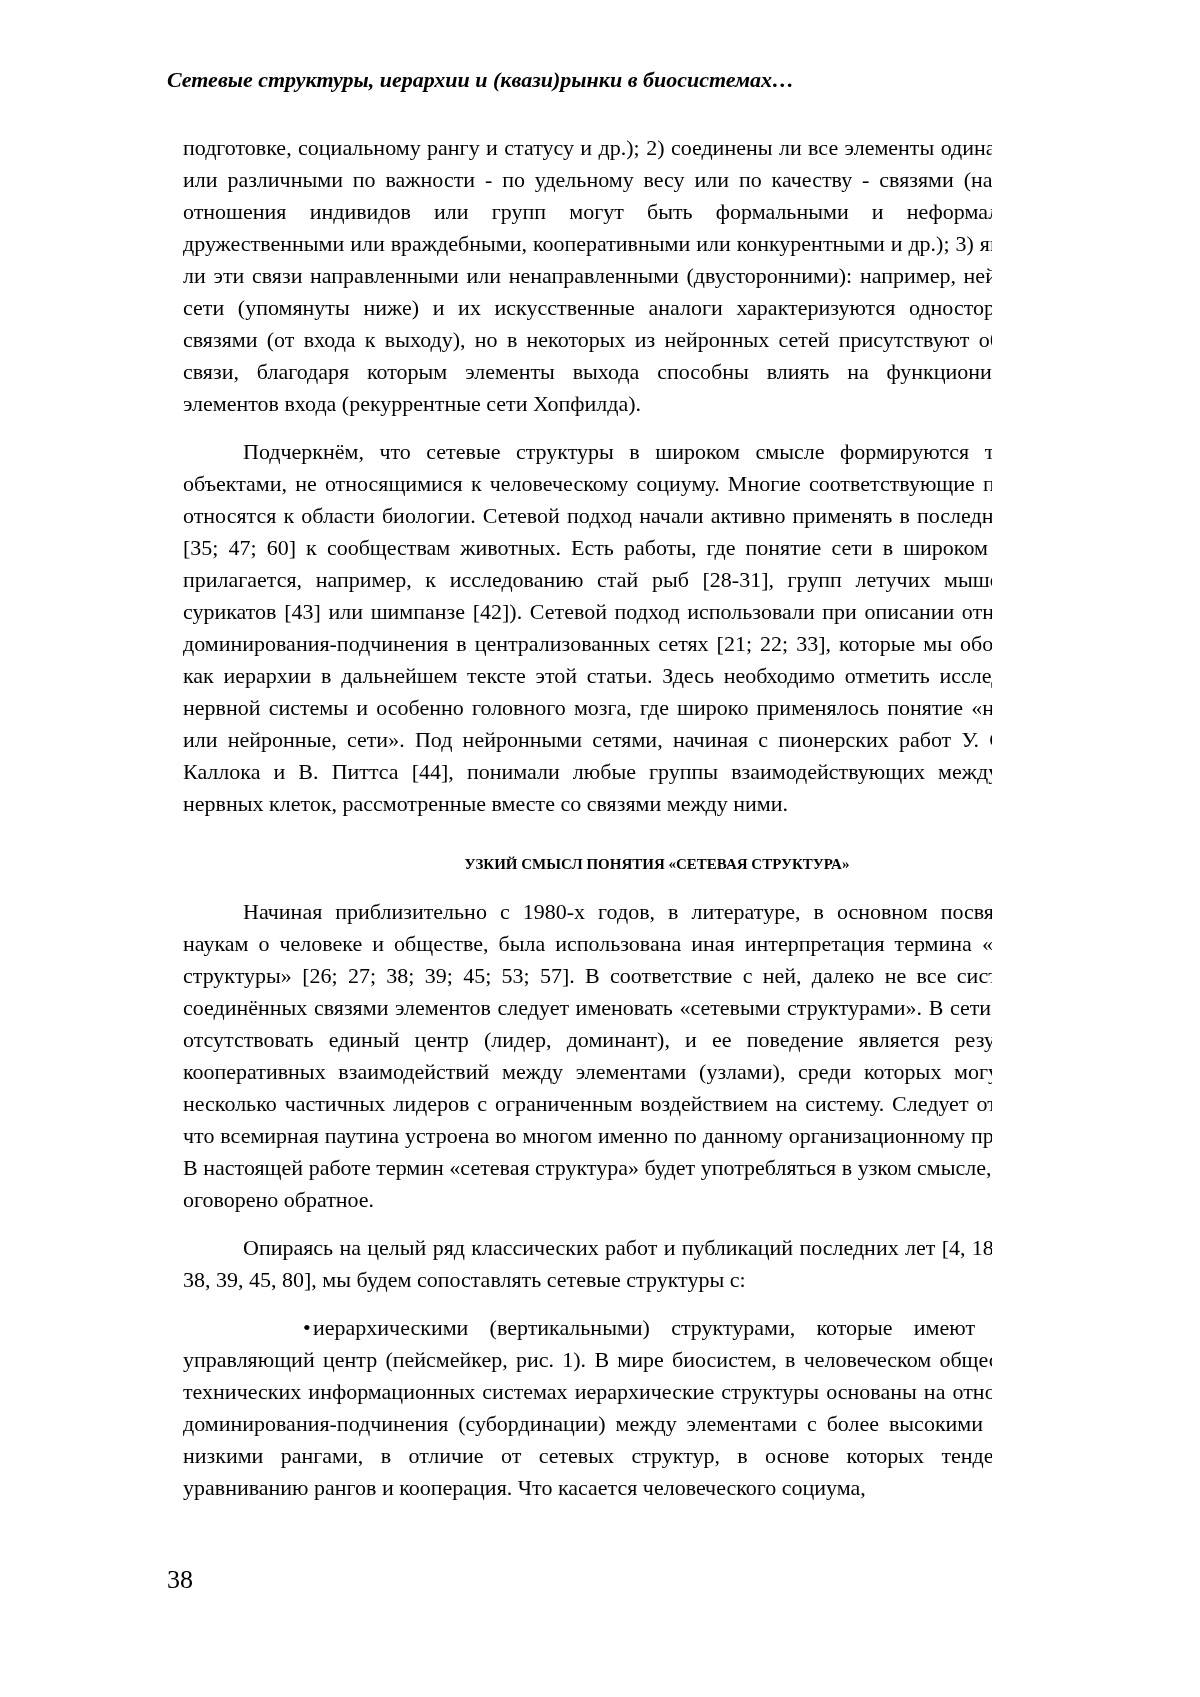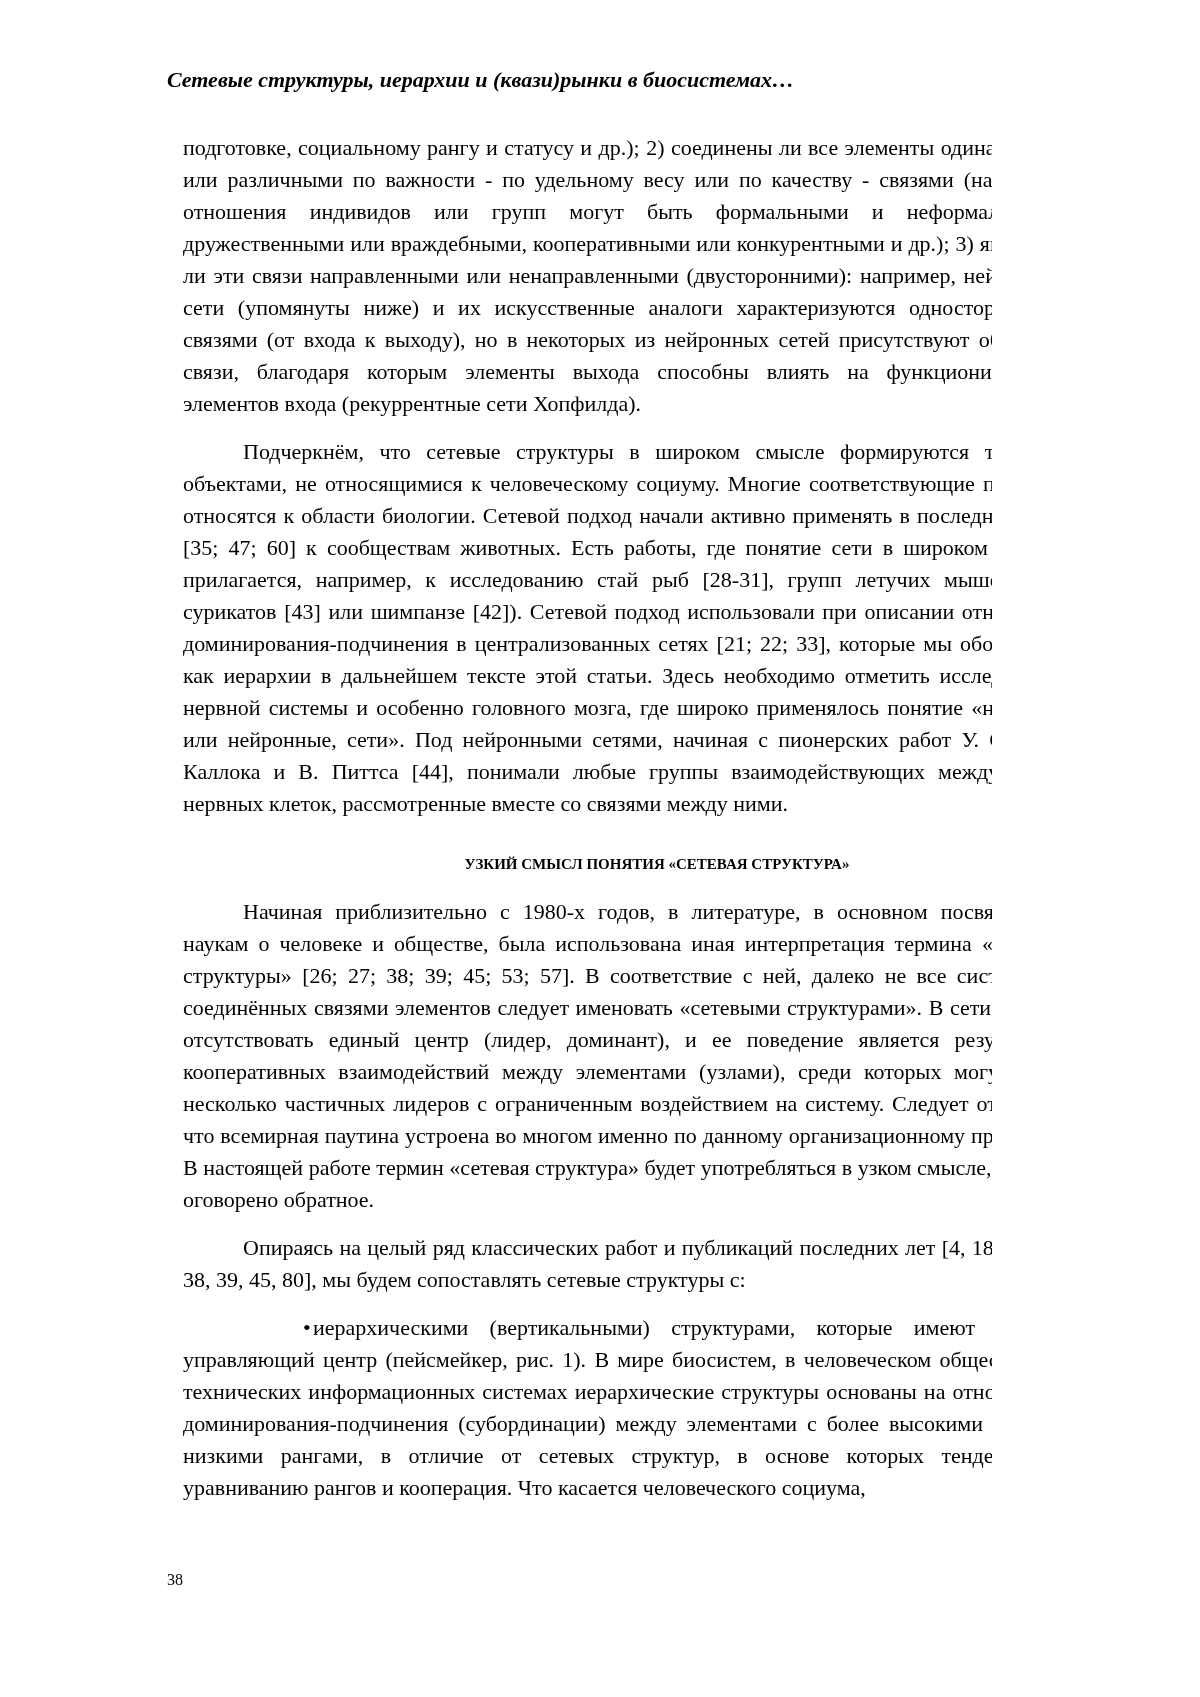--- a/index.html
+++ b/index.html
@@ -61,21 +61,21 @@
   }
   .bullet-para .bullet-gap {
     display: inline-block;
     width: 56px;
   }
   .footer {
     position: absolute;
     left: 167px;
     top: 1564px;
     width: 916px;
-    font-size: 16px;
+    font-size: 26px;
     line-height: 32px;
     display: flex;
     justify-content: space-between;
   }
 </style>
 </head>
 <body>
 
 <div class="page">
   <div class="content">

